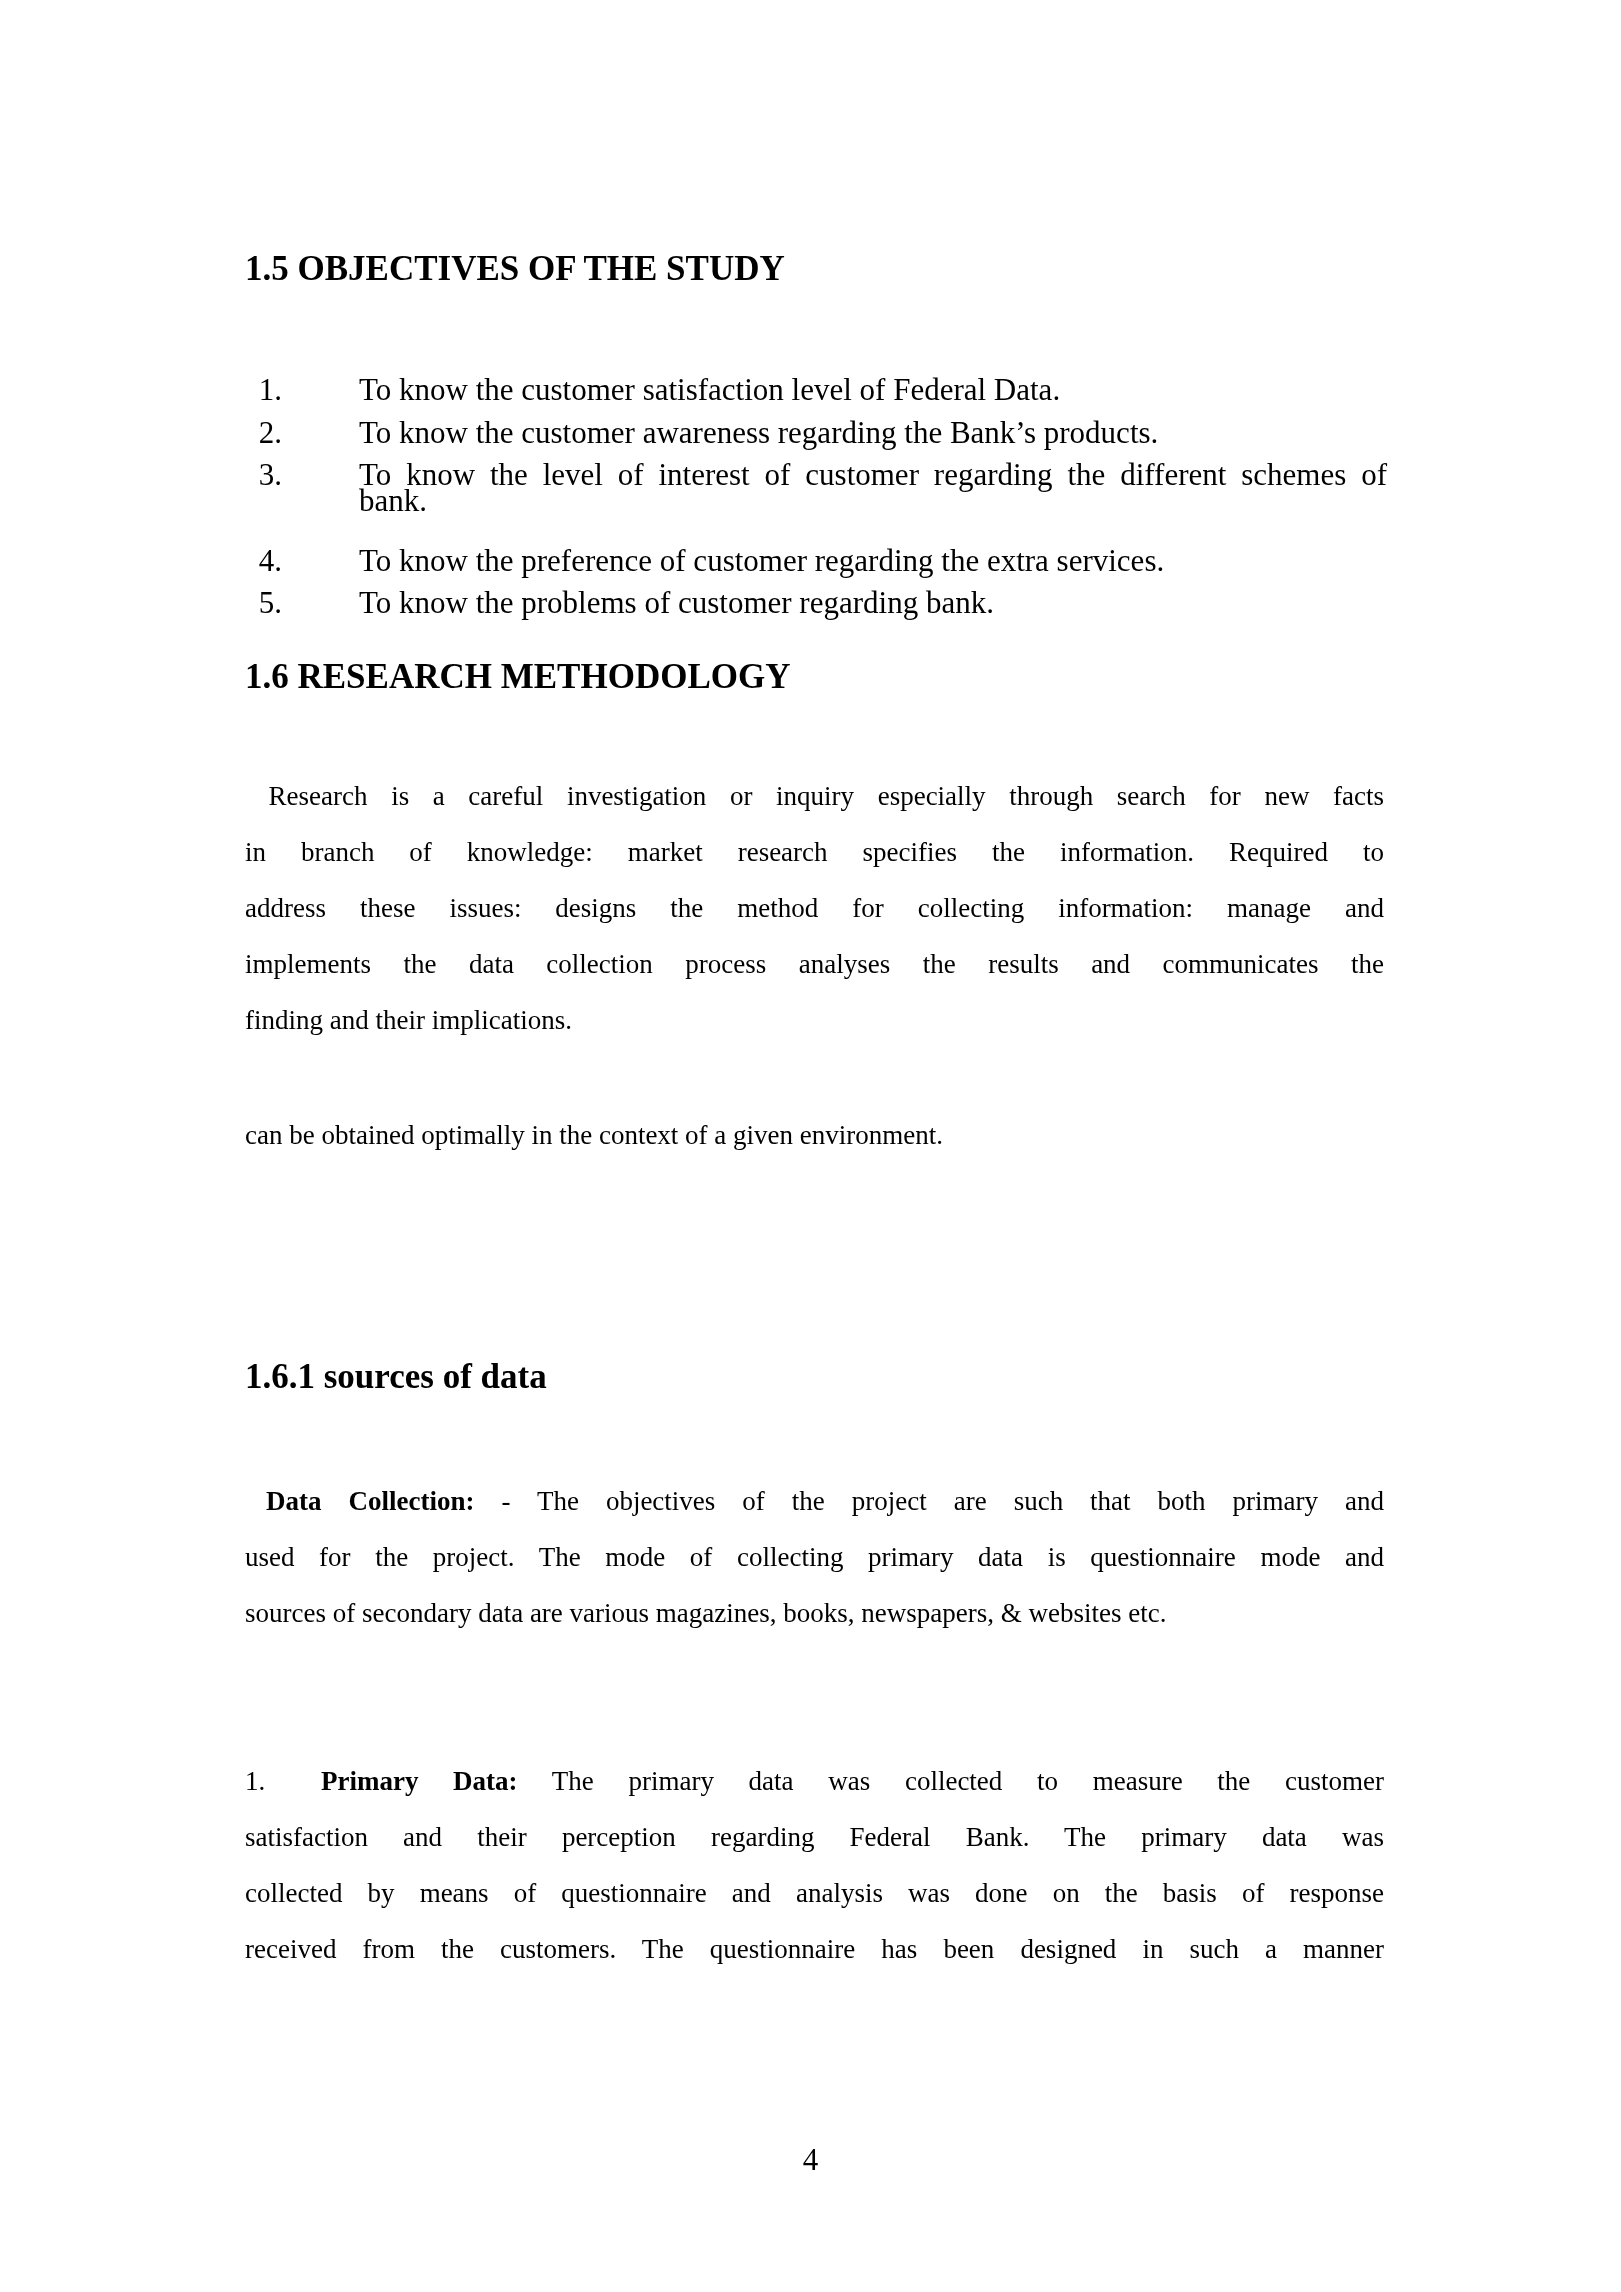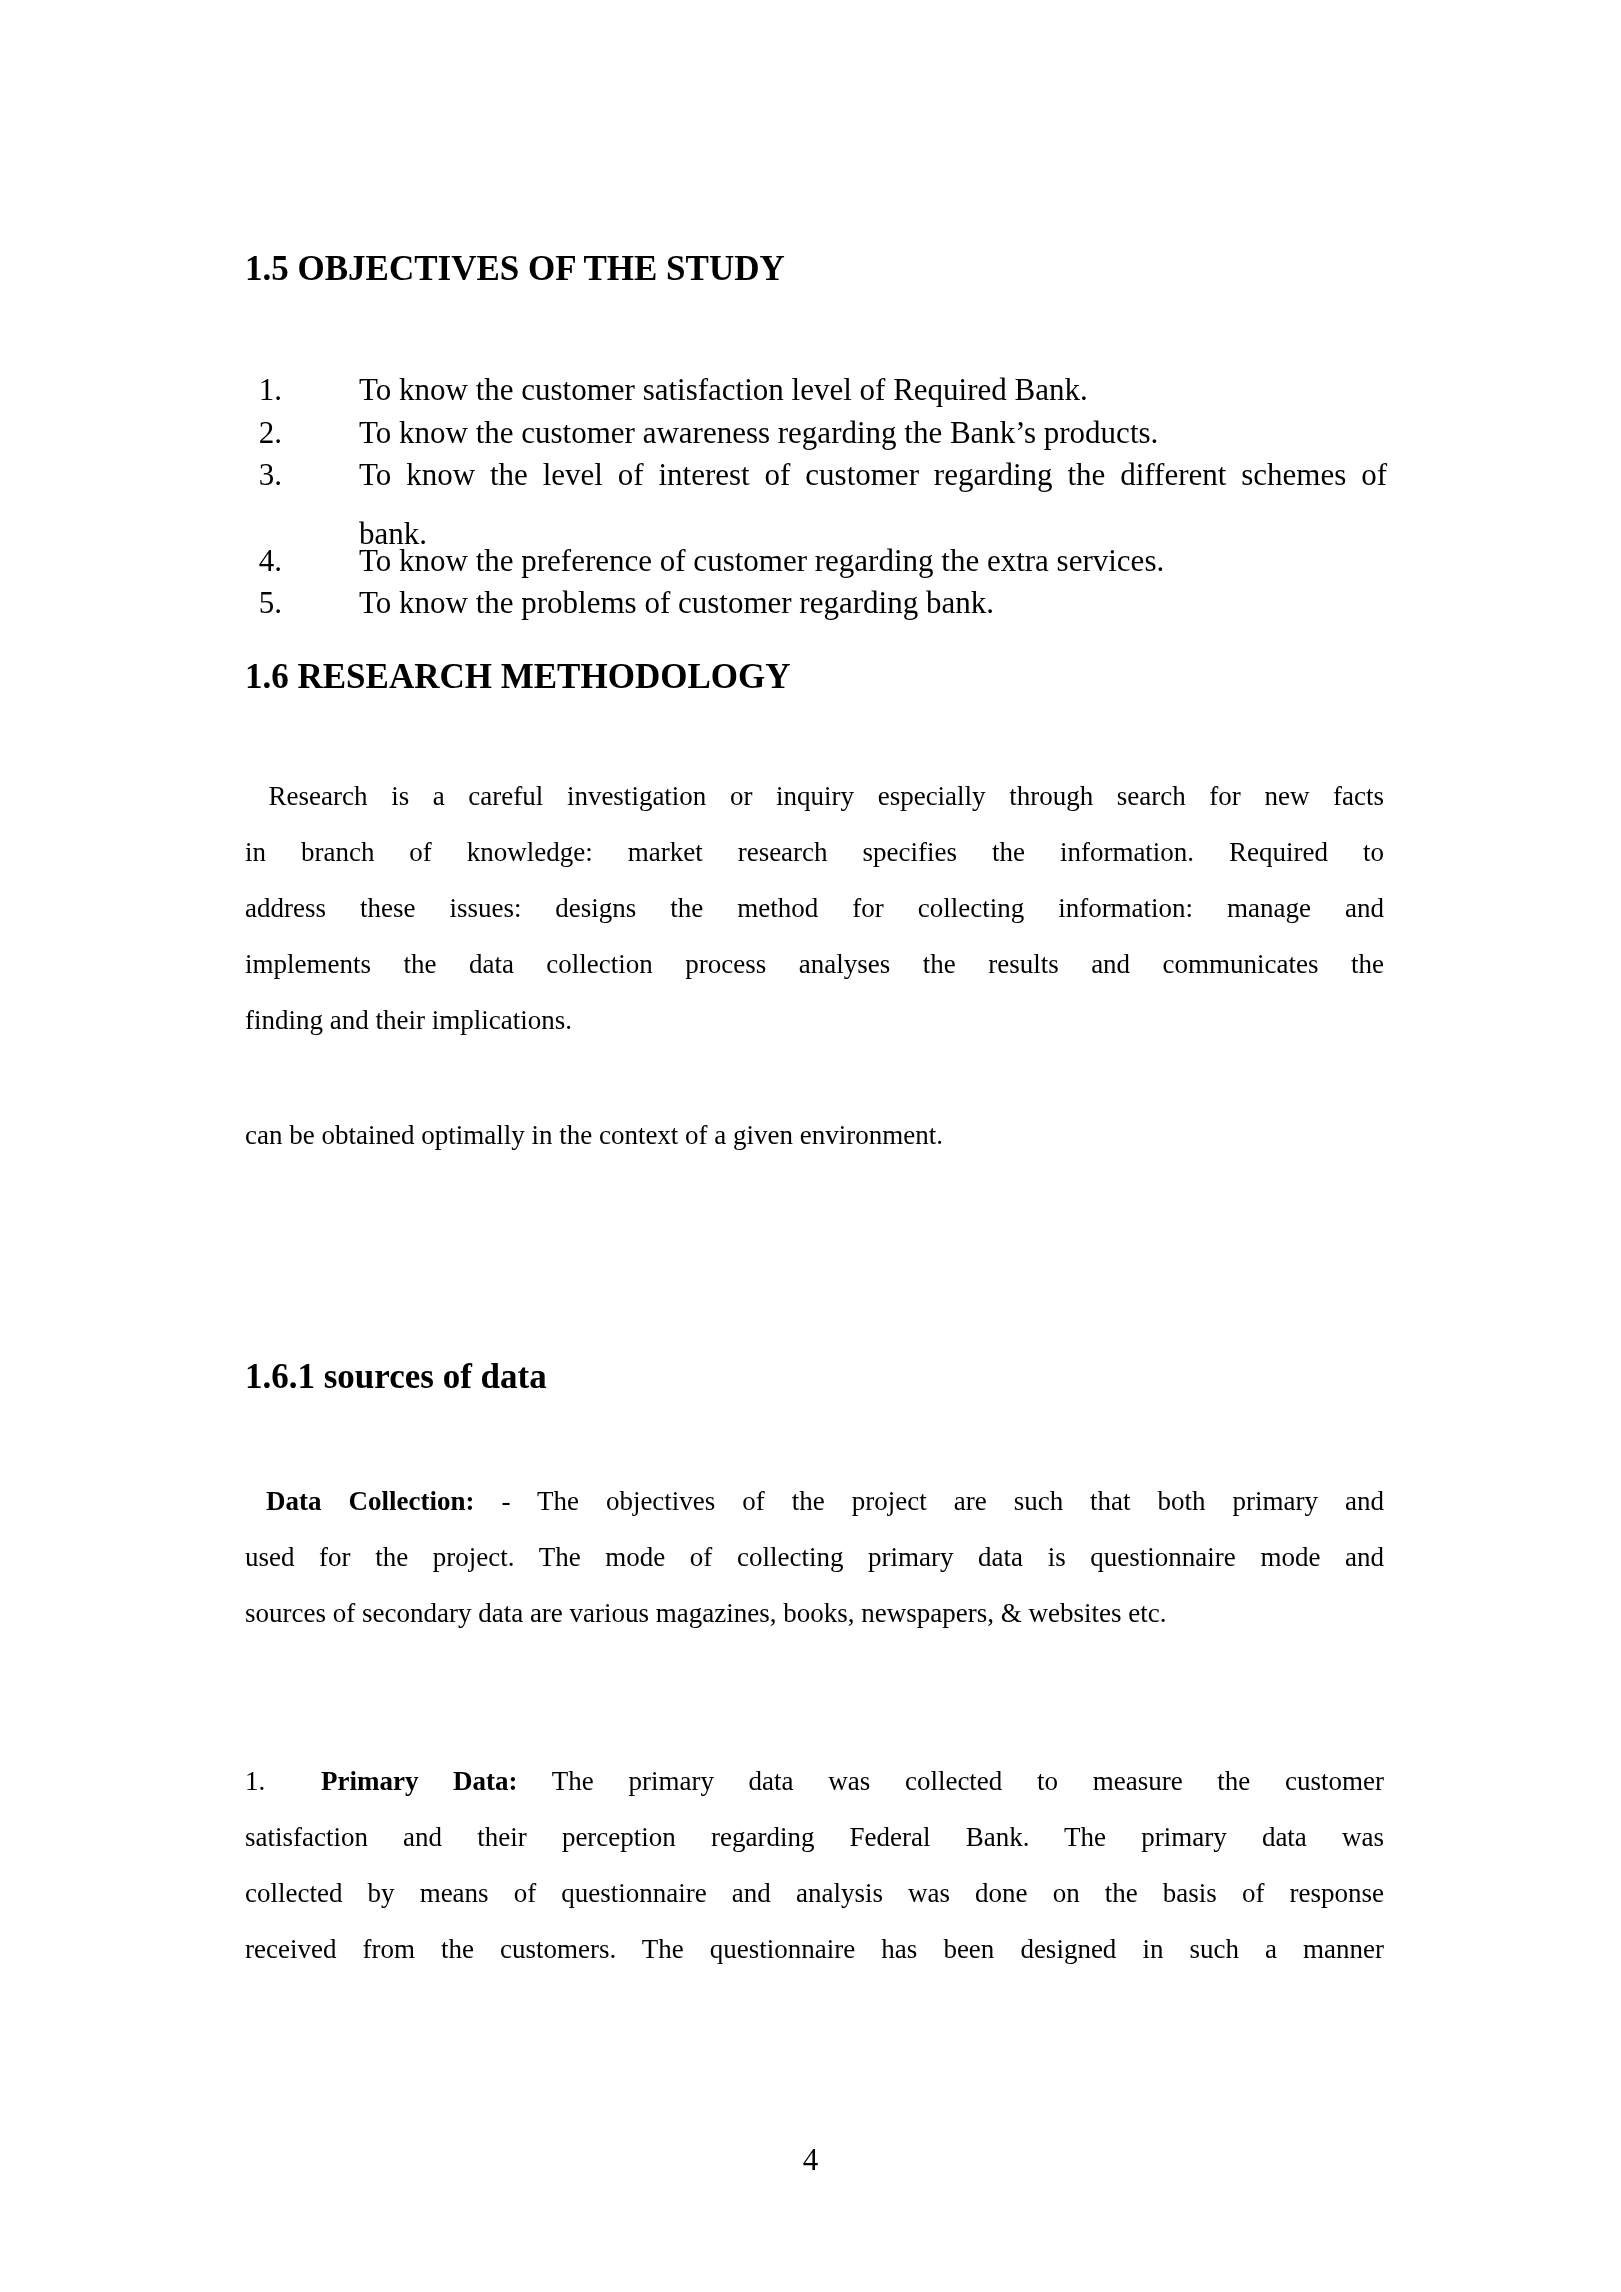--- a/index.html
+++ b/index.html
@@ -19,31 +19,31 @@
   .pagenum { left: 0; width: 1621px; text-align: center; font-size: 31px; top: 2142px; line-height: 35px; }
 </style>
 </head>
 <body>
 
 <div class="abs h" style="top:247px;">1.5 OBJECTIVES OF THE STUDY</div>
 
 <div class="abs list" style="top:368px;">
   <div class="li" style="top:0px;">
     <span class="num">1.</span>
-    <span class="txt last">To know the customer satisfaction level of Required  Bank.</span>
+    <span class="txt last">To know the customer satisfaction level of Federal  Data.</span>
   </div>
   <div class="li" style="top:43px;">
     <span class="num">2.</span>
     <span class="txt last">To know the customer awareness regarding the Bank’s products.</span>
   </div>
   <div class="li" style="top:85px;">
     <span class="num">3.</span>
     <span class="txt" style="white-space: nowrap;">To know the level of interest of customer regarding the different schemes of</span>
   </div>
-  <div class="li" style="top:144px;">
+  <div class="li" style="top:111px;">
     <span class="txt last">bank.</span>
   </div>
   <div class="li" style="top:171px;">
     <span class="num">4.</span>
     <span class="txt last">To know the preference of customer regarding the extra services.</span>
   </div>
   <div class="li" style="top:213px;">
     <span class="num">5.</span>
     <span class="txt last">To know the problems of customer regarding bank.</span>
   </div>

